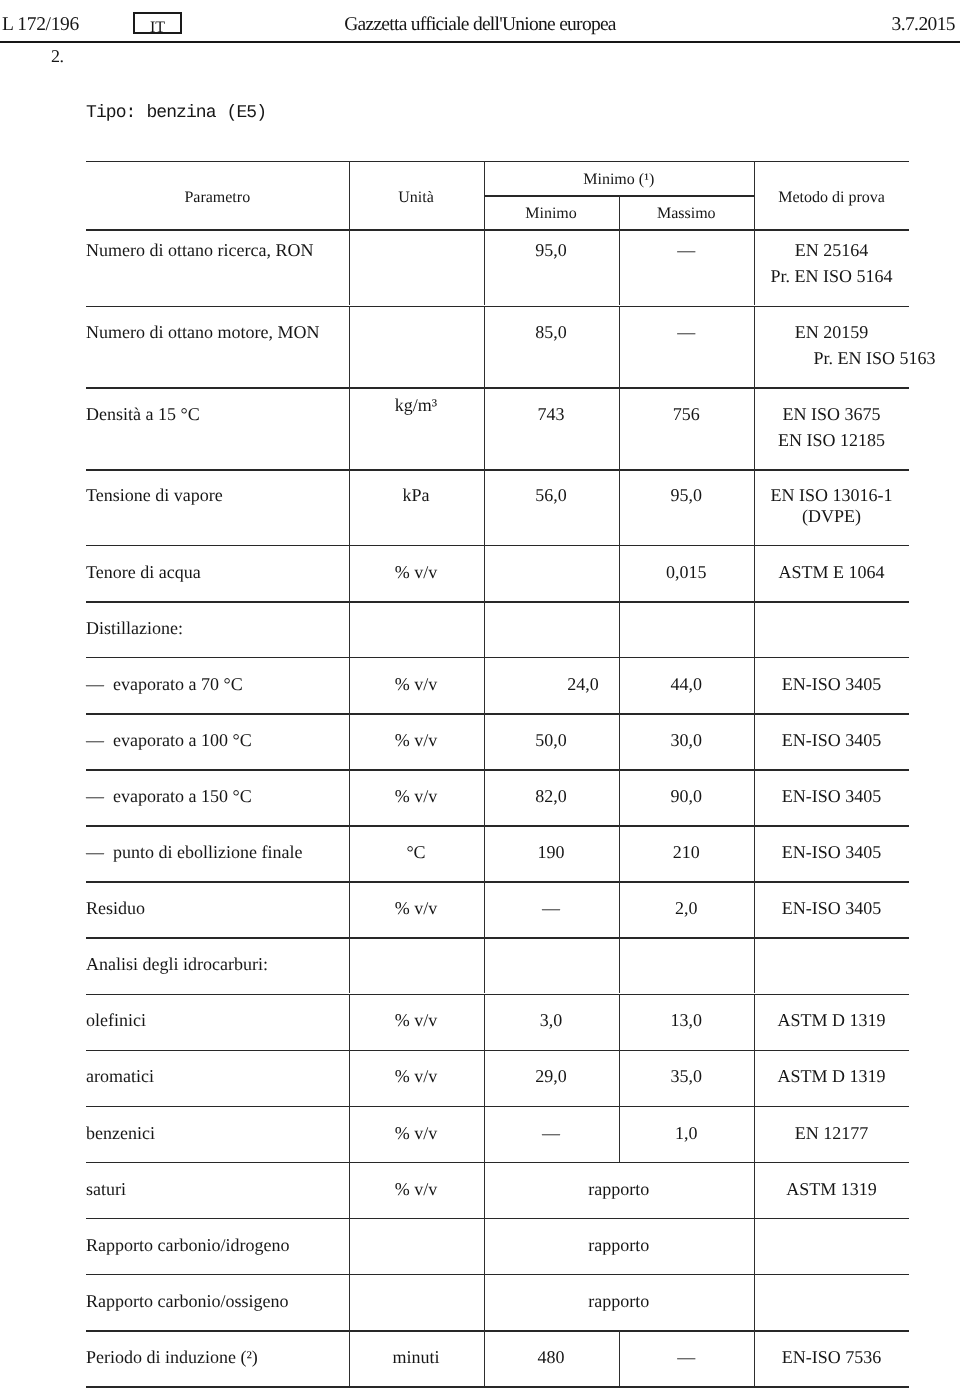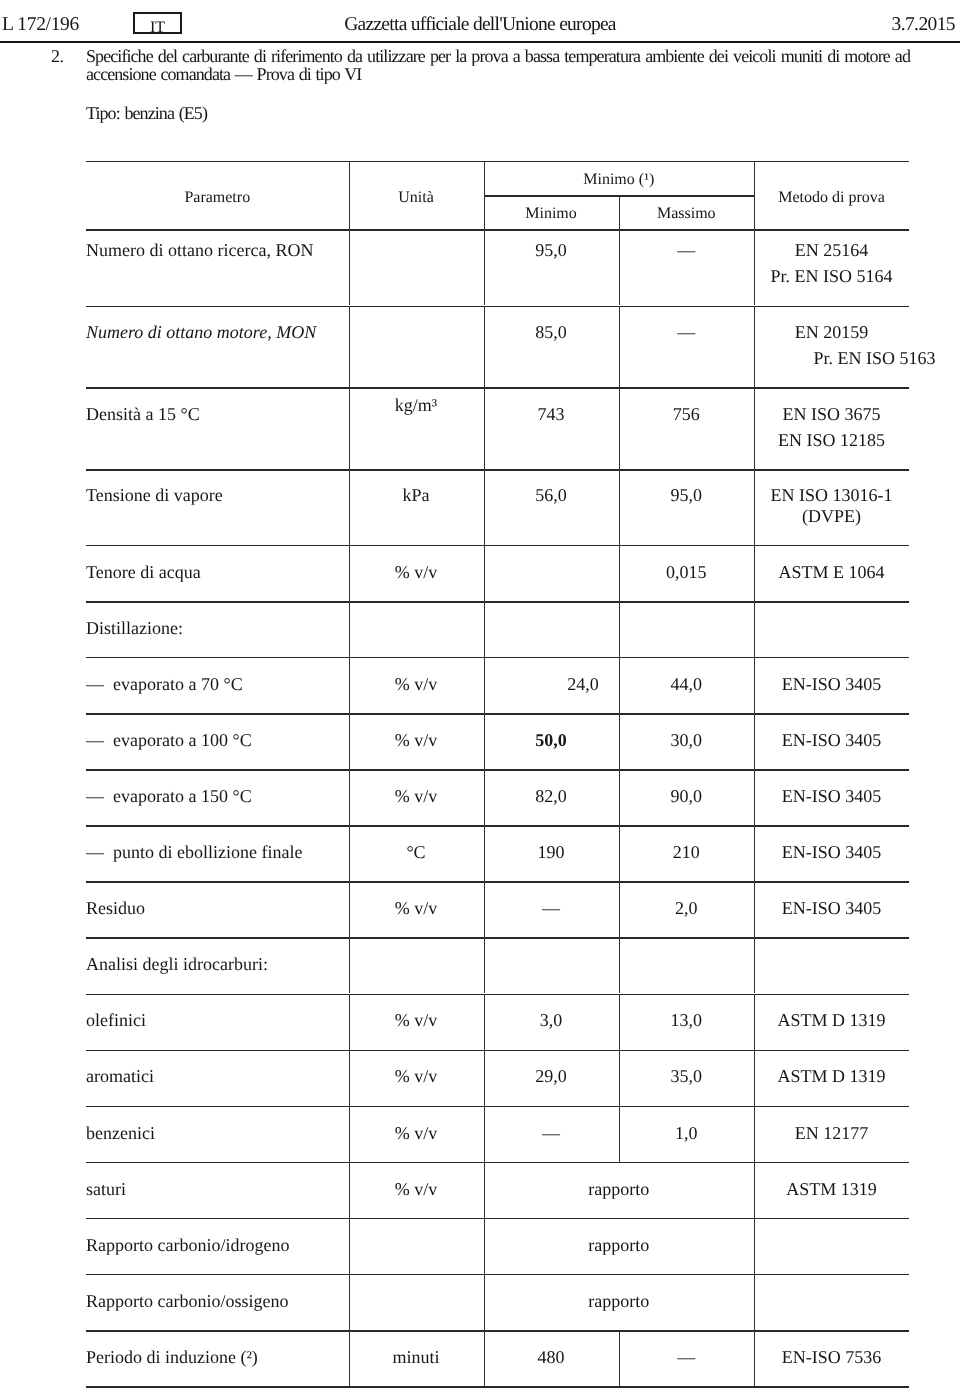--- a/index.html
+++ b/index.html
@@ -25,21 +25,21 @@
   .hdr-center { position:absolute; left:0; top:-2px; width:960px; text-align:center;
                 font-size:19.5px; line-height:21px; letter-spacing:-0.73px; }
   .hdr-right { position:absolute; right:5px; top:-2px; font-size:19.5px; line-height:21px; letter-spacing:-0.6px; }
   .hdr-rule { position:absolute; left:0; top:25px; width:960px; height:1.8px; background:#161616; }
 
   
   .para-num { position:absolute; left:51px; top:46.8px; font-size:18px; line-height:18px; letter-spacing:-0.5px; }
   .para { position:absolute; left:86px; top:46.8px; width:824px; font-size:18px;
           line-height:18px; text-align:justify; letter-spacing:-0.92px; word-spacing:1.1px; }
   .tipo { position:absolute; left:86px; top:103.5px; font-size:18px; line-height:18px;
-          letter-spacing:-0.92px; word-spacing:1.1px; }
+          letter-spacing:-0.92px; word-spacing:1.1px;font-family:Liberation Mono, monospace; }
 
   
   .tbl { position:absolute; left:86px; top:160.5px; width:823px; }
   .hline { position:absolute; left:0; height:1.6px; background:#282828; }
   .vline { position:absolute; width:1.45px; background:#2e2e2e; }
   .cell { position:absolute; font-size:18px; line-height:25px; letter-spacing:0px; }
   .cell.c { text-align:center; }
   .cell.l { text-align:left; }
 </style>
 </head>
@@ -51,21 +51,20 @@
     <div class="hdr-left">L 172/196</div>
     <div class="hdr-box">
         <span>IT</span>
       </div>
     <div class="hdr-center">Gazzetta ufficiale dell'Unione europea</div>
     <div class="hdr-right">3.7.2015</div>
     <div class="hdr-rule"></div>
   </div>
 
   <div class="para-num">2.</div>
-  <div class="para">Specifiche del carburante di riferimento da utilizzare per la prova a bassa temperatura ambiente dei veicoli muniti di motore ad accensione comandata — Prova di tipo VI</div>
   <div class="tipo">Tipo: benzina (E5)</div>
 
   <div class="tbl" id="spec-table">
       <div class="hline" style="top: 0px; left: 0px; width: 823px;"></div>
       <div class="hline" style="top: 34.5px; left: 397.5px; width: 270.5px;"></div>
       <div class="hline" style="top: 68.9px; left: 0px; width: 823px;"></div>
       <div class="vline" style="left: 262.5px; top: 0px; height: 68.9px;"></div>
       <div class="vline" style="left: 397.5px; top: 0px; height: 68.9px;"></div>
       <div class="vline" style="left: 532.5px; top: 34.5px; height: 34.4px;"></div>
       <div class="vline" style="left: 668px; top: 0px; height: 68.9px;"></div>
@@ -82,21 +81,21 @@
       <div class="cell l" style="left: 0px; width: 256.5px; top: 77.9px;">Numero di ottano ricerca, RON</div>
       <div class="cell c" style="left: 397.5px; width: 135px; top: 77.9px;">95,0</div>
       <div class="cell c" style="left: 532.5px; width: 135.5px; top: 77.9px;">—</div>
       <div class="cell c" style="left: 668px; width: 155px; top: 77.9px;">EN 25164</div>
       <div class="cell c" style="left: 668px; width: 155px; top: 103.8px;">Pr. EN ISO 5164</div>
       <div class="hline" style="top: 145px; left: 0px; width: 823px;"></div>
       <div class="vline" style="left: 262.5px; top: 145px; height: 81.9px;"></div>
       <div class="vline" style="left: 397.5px; top: 145px; height: 81.9px;"></div>
       <div class="vline" style="left: 668px; top: 145px; height: 81.9px;"></div>
       <div class="vline" style="left: 532.5px; top: 145px; height: 81.9px;"></div>
-      <div class="cell l" style="left: 0px; width: 256.5px; top: 159.8px; font-style: italic;">Numero di ottano motore, MON</div>
+      <div class="cell l" style="left: 0px; width: 256.5px; top: 159.8px;">Numero di ottano motore, MON</div>
       <div class="cell c" style="left: 397.5px; width: 135px; top: 159.8px;">85,0</div>
       <div class="cell c" style="left: 532.5px; width: 135.5px; top: 159.8px;">—</div>
       <div class="cell c" style="left: 668px; width: 155px; top: 159.8px;">EN 20159</div>
       <div class="cell c" style="left: 668px; width: 155px; top: 185.7px; margin-left: 43px;">Pr. EN ISO 5163</div>
       <div class="hline" style="top: 226.9px; left: 0px; width: 823px;"></div>
       <div class="vline" style="left: 262.5px; top: 226.9px; height: 81.6px;"></div>
       <div class="vline" style="left: 397.5px; top: 226.9px; height: 81.6px;"></div>
       <div class="vline" style="left: 668px; top: 226.9px; height: 81.6px;"></div>
       <div class="vline" style="left: 532.5px; top: 226.9px; height: 81.6px;"></div>
       <div class="cell l" style="left: 0px; width: 256.5px; top: 241.4px;">Densità a 15 °C</div>
@@ -143,21 +142,21 @@
       <div class="cell c" style="left: 532.5px; width: 135.5px; top: 511.3px;">44,0</div>
       <div class="cell c" style="left: 668px; width: 155px; top: 511.3px;">EN-ISO 3405</div>
       <div class="hline" style="top: 552.5px; left: 0px; width: 823px;"></div>
       <div class="vline" style="left: 262.5px; top: 552.5px; height: 56.1px;"></div>
       <div class="vline" style="left: 397.5px; top: 552.5px; height: 56.1px;"></div>
       <div class="vline" style="left: 668px; top: 552.5px; height: 56.1px;"></div>
       <div class="vline" style="left: 532.5px; top: 552.5px; height: 56.1px;"></div>
       <div class="cell l" style="left: 0px; width: 18px; top: 567.4px;">—</div>
       <div class="cell l" style="left: 27px; width: 229.5px; top: 567.4px;">evaporato a 100 °C</div>
       <div class="cell c" style="left: 262.5px; width: 135px; top: 567.4px;">% v/v</div>
-      <div class="cell c" style="left: 397.5px; width: 135px; top: 567.4px; font-weight: bold;">50,0</div>
+      <div class="cell c" style="left: 397.5px; width: 135px; top: 567.4px;">50,0</div>
       <div class="cell c" style="left: 532.5px; width: 135.5px; top: 567.4px;">30,0</div>
       <div class="cell c" style="left: 668px; width: 155px; top: 567.4px;">EN-ISO 3405</div>
       <div class="hline" style="top: 608.6px; left: 0px; width: 823px;"></div>
       <div class="vline" style="left: 262.5px; top: 608.6px; height: 56.1px;"></div>
       <div class="vline" style="left: 397.5px; top: 608.6px; height: 56.1px;"></div>
       <div class="vline" style="left: 668px; top: 608.6px; height: 56.1px;"></div>
       <div class="vline" style="left: 532.5px; top: 608.6px; height: 56.1px;"></div>
       <div class="cell l" style="left: 0px; width: 18px; top: 623.5px;">—</div>
       <div class="cell l" style="left: 27px; width: 229.5px; top: 623.5px;">evaporato a 150 °C</div>
       <div class="cell c" style="left: 262.5px; width: 135px; top: 623.5px;">% v/v</div>

